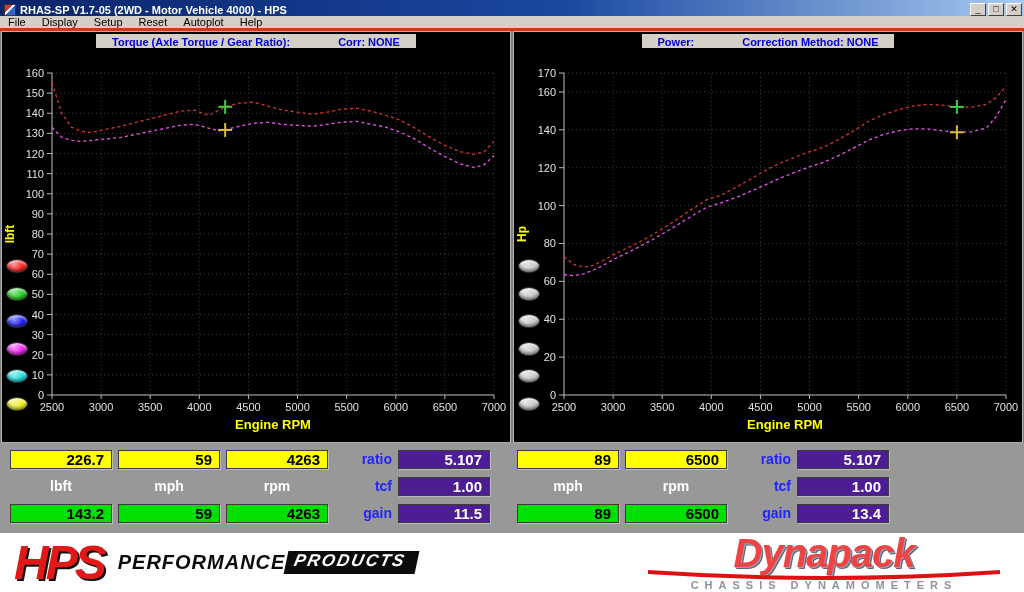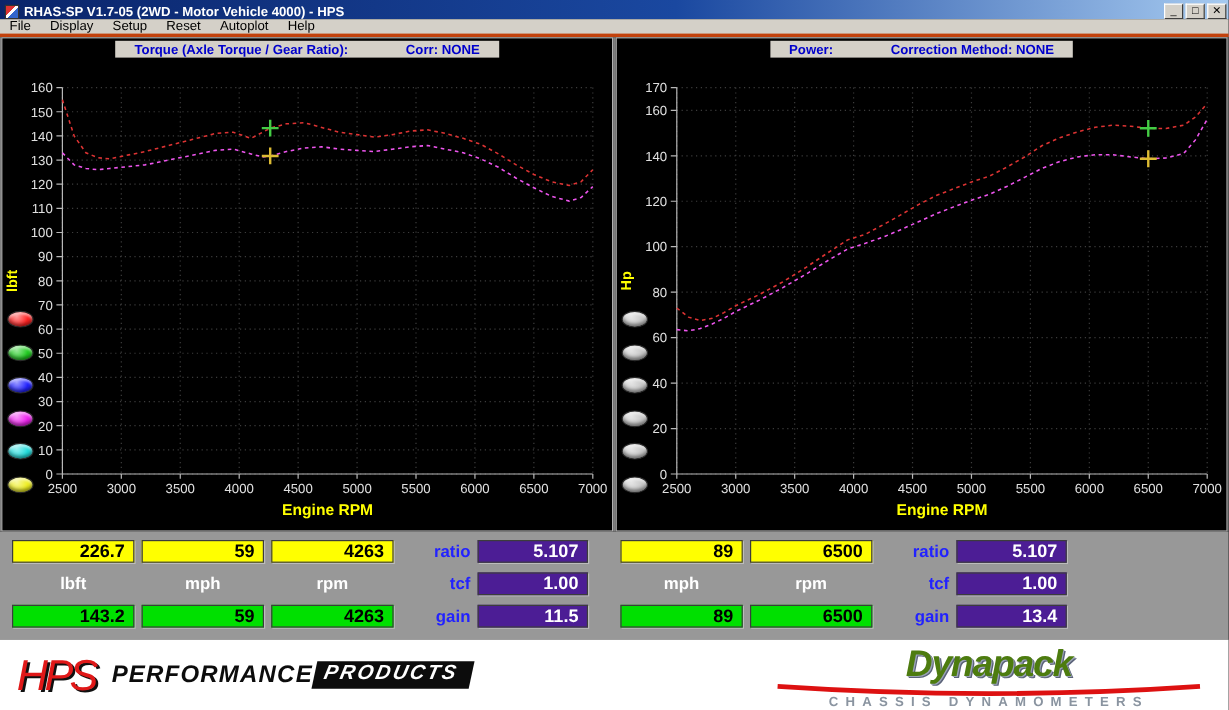--- a/index.html
+++ b/index.html
@@ -40,26 +40,26 @@
   .ro-green  { background:#00e000; color:#000; }
   .ro-blue   { background:#4c1d95; color:#fff; }
   .ro-unit { height:19px; line-height:19px; text-align:center; color:#fff; font-size:14px; font-weight:bold; }
   .ro-sidelabels { width:58px; }
   .ro-sidelabel { height:19px; line-height:19px; text-align:right; color:#2222ff; font-size:14px; font-weight:bold; }
   .ro-bluecol { width:92px; }
 
   
   .logobar { height:59px; background:#ffffff; display:flex; align-items:center; justify-content:space-between; padding:0 14px; }
   .hps-logo { display:flex; align-items:center; }
-  .hps-main { font-style:italic; font-weight:400; font-size:36px; line-height:52px; color:#e01818; letter-spacing:-3px; text-shadow:2px 2px 0 #101010; }
+  .hps-main { font-style:italic; font-weight:700; font-size:48px; line-height:52px; color:#e01818; letter-spacing:-3px; text-shadow:2px 2px 0 #101010; }
   .hps-words { margin-left:14px; display:flex; flex-direction:row; gap:1px; }
   .hps-line1 { font-style:italic; font-weight:900; font-size:20px; color:#0c0c0c; letter-spacing:1px; }
   .hps-line2 { font-style:italic; font-weight:900; font-size:17px; color:#fff; background:#0c0c0c; padding:0 12px 1px 8px; transform:skewX(-12deg); width:max-content; letter-spacing:2px; }
   .dyna-logo { display:flex; flex-direction:column; align-items:center; margin-right:6px; }
-  .dyna-main { font-style:italic; font-weight:900; font-size:31px; line-height:38px; color:#4d7c0f; letter-spacing:-1px; text-shadow:1px 1px 0 #9aa2b8, 2px 2px 0 #5a6278; }
+  .dyna-main { font-style:italic; font-weight:900; font-size:40px; line-height:38px; color:#ef4444; letter-spacing:-1px; text-shadow:1px 1px 0 #9aa2b8, 2px 2px 0 #5a6278; }
   .dyna-swoosh { display:block; margin-top:-3px; }
   .dyna-sub { font-weight:bold; font-size:11px; color:#8a94a0; letter-spacing:6px; margin-top:-1px; white-space:nowrap; }
 </style>
 </head>
 <body>
 
 <div class="app">
 
   <div class="titlebar">
     <div class="app-icon"></div>

